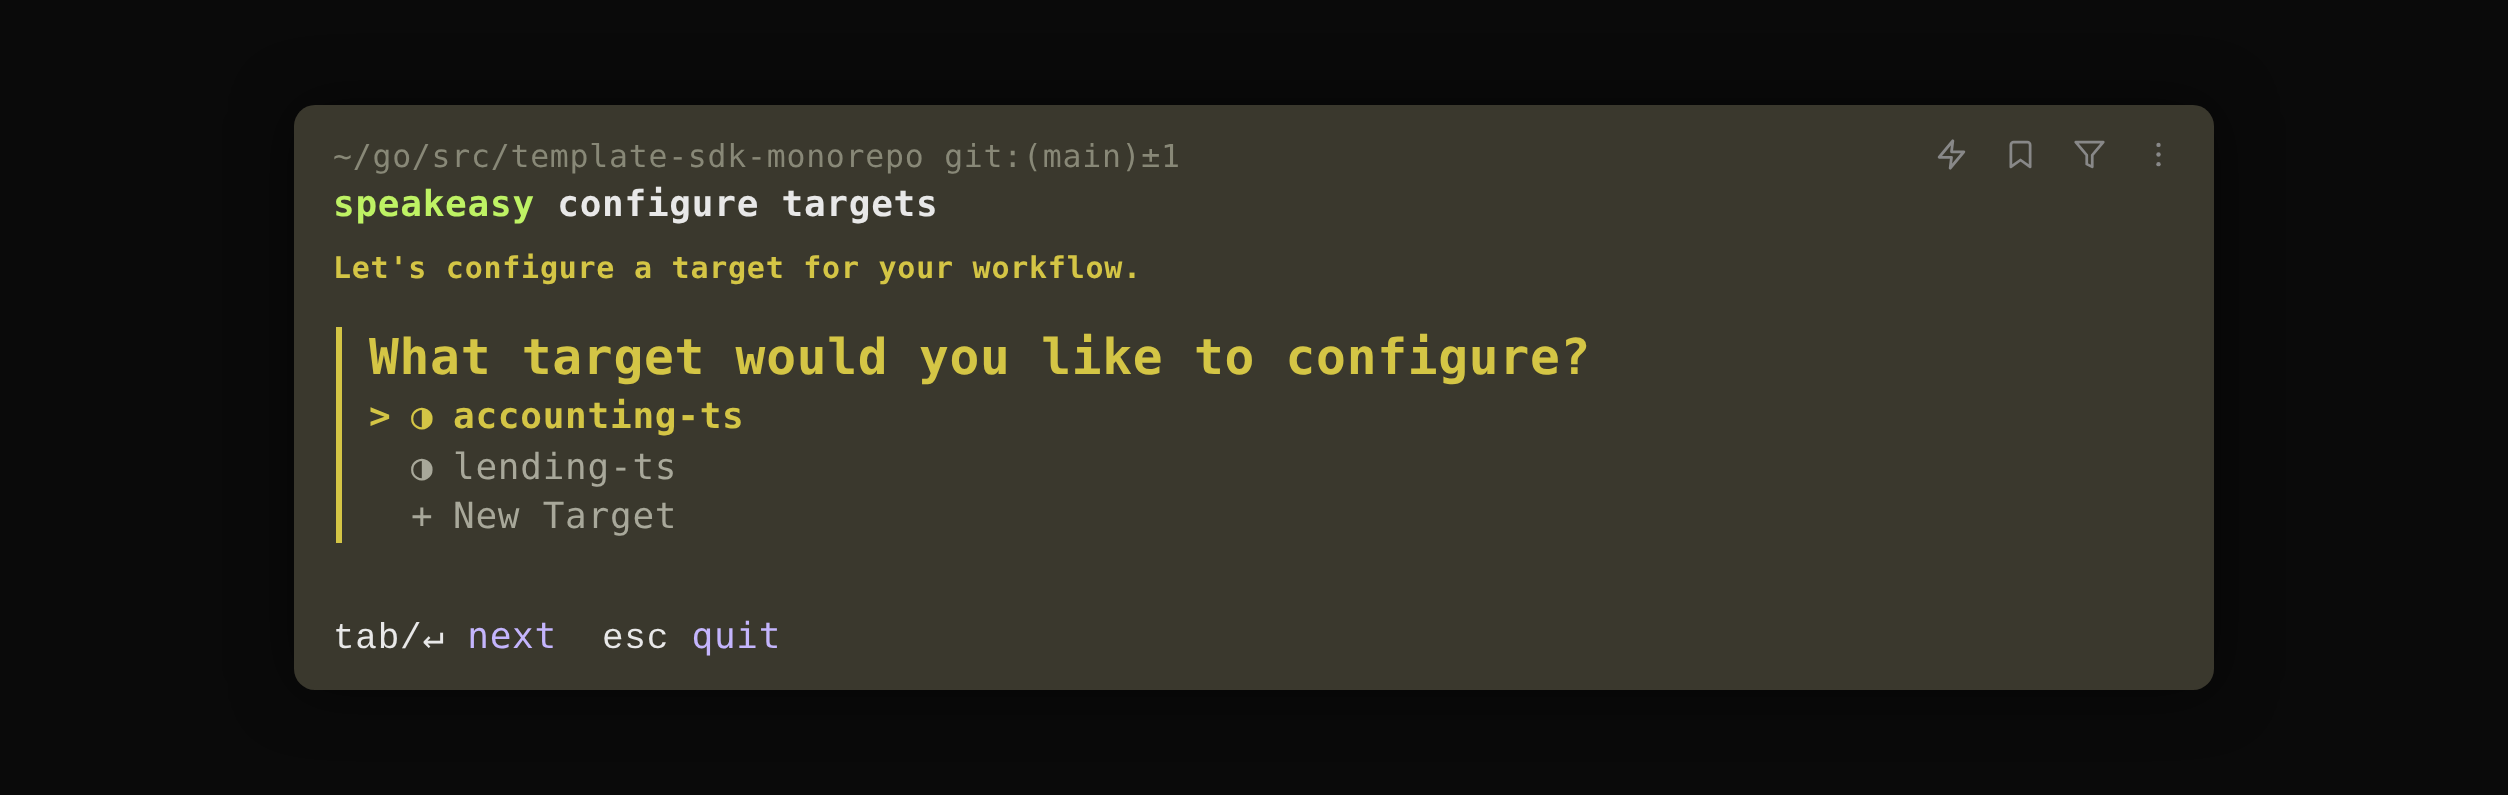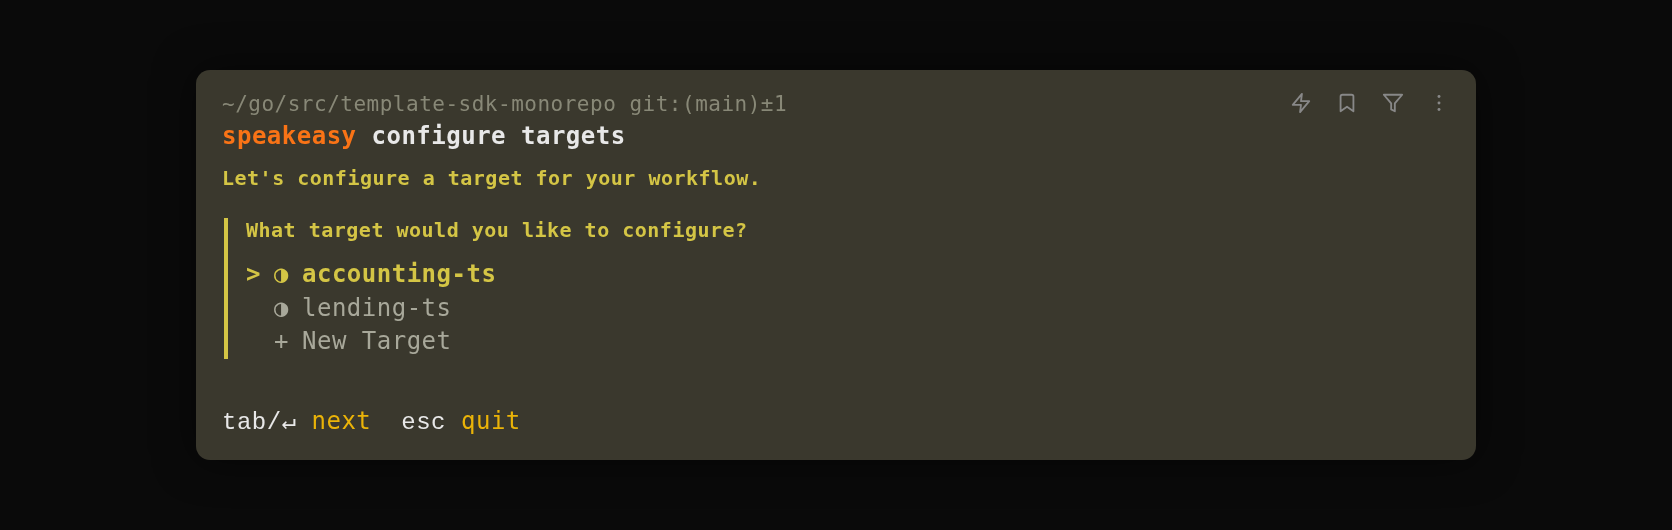--- a/index.html
+++ b/index.html
@@ -53,43 +53,43 @@
       margin-bottom: 6px;
       letter-spacing: 0.5px;
     }
     .cmd-line {
       font-size: 24px;
       font-weight: bold;
       margin-bottom: 16px;
       letter-spacing: 0.5px;
     }
     .cmd-name {
-      color: #f97316;
+      color: #bef264;
     }
     .cmd-args {
       color: #e8e8e8;
     }
     .intro {
       color: #d4c545;
       font-size: 20px;
       font-weight: bold;
       margin-bottom: 28px;
       letter-spacing: 0.5px;
     }
     .prompt-block {
       border-left: 4px solid #d4c545;
       padding-left: 18px;
       margin-left: 2px;
       margin-bottom: 48px;
     }
     .prompt-question {
       color: #d4c545;
-      font-size: 20px;
+      font-size: 33px;
       font-weight: bold;
-      margin-bottom: 16px;
+      margin-bottom: 4px;
       letter-spacing: 0.5px;
     }
     .option {
       font-size: 24px;
       line-height: 1.4;
       letter-spacing: 0.5px;
       display: flex;
       align-items: baseline;
     }
     .option.selected {
@@ -109,21 +109,21 @@
     }
     .footer {
       font-size: 24px;
       letter-spacing: 0.5px;
     }
     .footer .key {
       color: #e8e8e8;
       font-family: Liberation Mono, monospace;
     }
     .footer .action {
-      color: #eab308;
+      color: #c4b5fd;
     }
     .footer .gap {
       display: inline-block;
       width: 30px;
     }
   </style>
 </head>
 <body>
 
 <div class="terminal">

